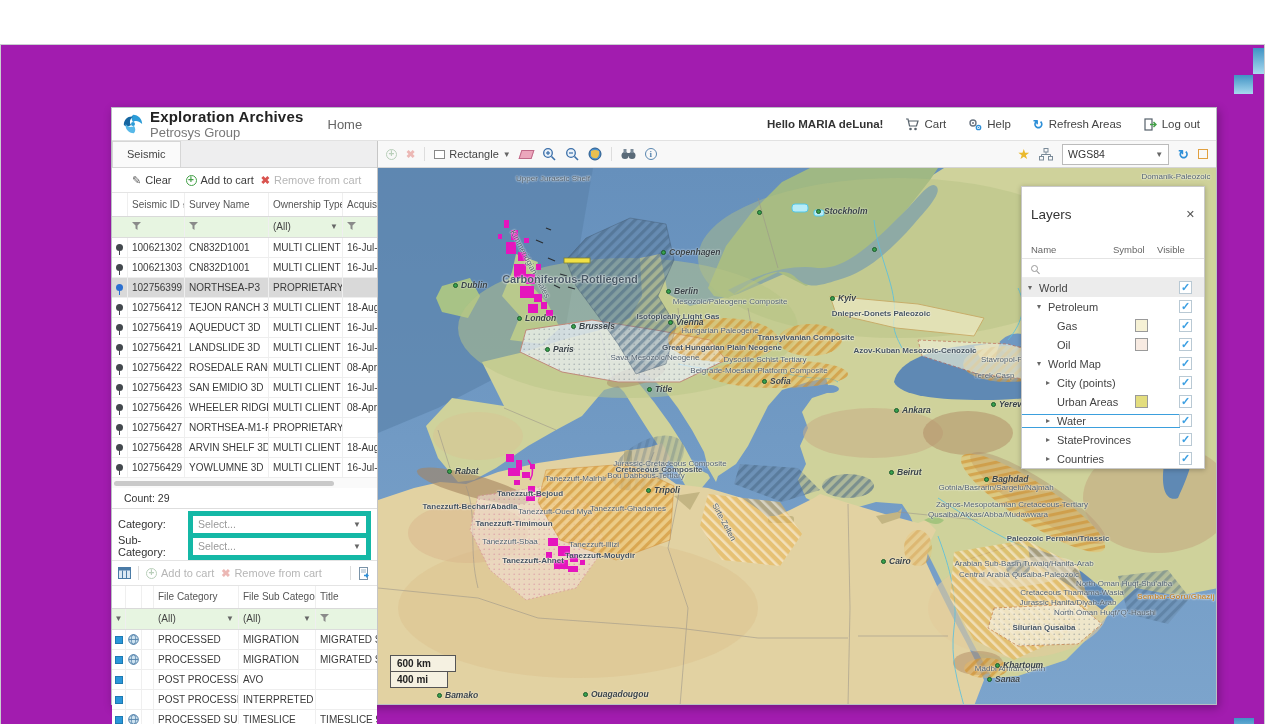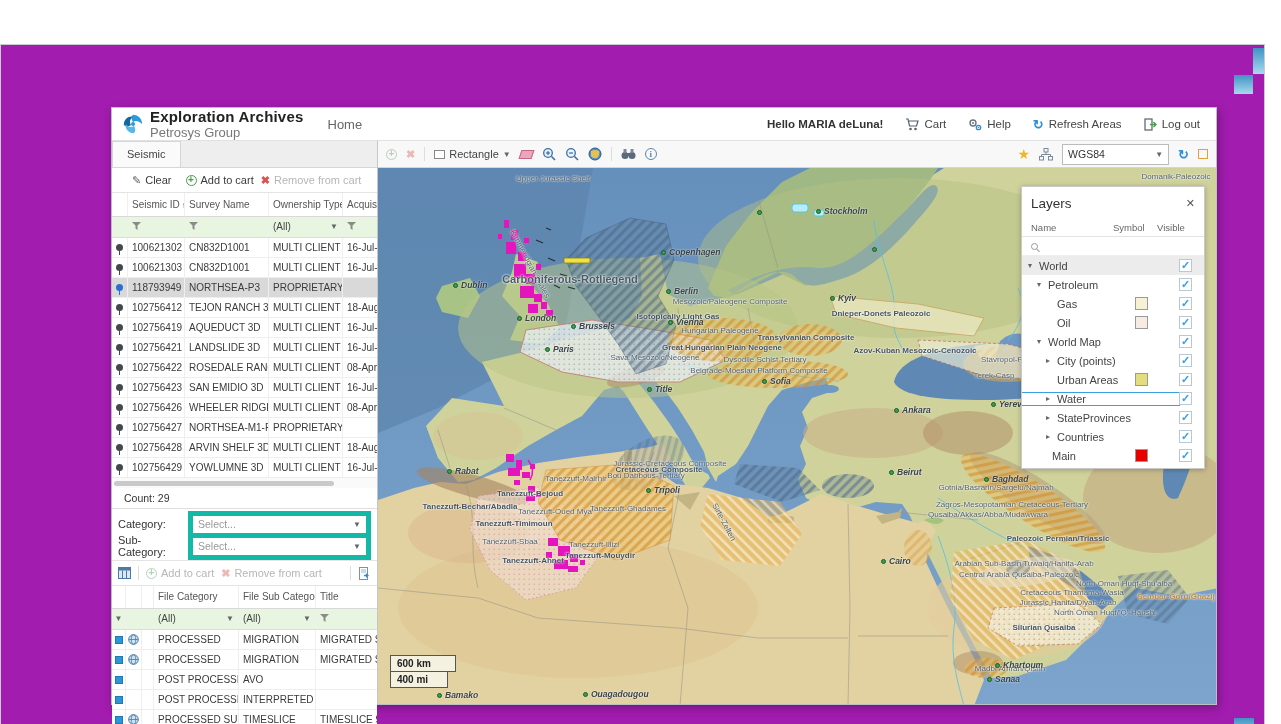--- a/index.html
+++ b/index.html
@@ -76,21 +76,21 @@
   .mlabel.o{color:#c08a3e;font-weight:bold;}
   .city{position:absolute;display:flex;align-items:center;gap:3px;transform:translate(-3px,-4px);z-index:2;}
   .city .dot{width:5px;height:5px;border-radius:50%;background:#37a04c;border:1px solid #1c5c2c;box-sizing:border-box;flex:none;}
   .city .lbl{font-size:8.5px;font-weight:bold;color:#3a4348;text-shadow:0 0 2px rgba(255,255,255,.95);white-space:nowrap;}
   .scalebar{position:absolute;left:12px;bottom:16px;z-index:3;font-size:10px;font-weight:bold;color:#222;}
   .scalebar .srow{background:rgba(250,250,242,.78);border:1px solid #555;padding:0 6px;height:15px;line-height:15px;}
   .scalebar .srow.mi{border-top:none;width:44px;}
   .scalebar .srow.km{width:52px;}
   
   .layers{position:absolute;right:11px;top:18px;width:182px;height:281px;background:#fff;border:1px solid #c9c9c9;box-shadow:0 1px 5px rgba(0,0,0,.25);z-index:4;overflow:hidden;font-size:11px;color:#444;}
-  .ltitle{height:24px;display:flex;align-items:center;padding:4px 9px;font-size:13.5px;color:#333;}
+  .ltitle{height:24px;display:flex;align-items:center;padding:15px 9px;font-size:13.5px;color:#333;}
   .lclose{margin-left:auto;color:#555;font-size:11px;cursor:pointer;}
   .lcols{height:17px;display:flex;align-items:center;padding:0 9px;font-size:9.5px;color:#666;border-bottom:1px solid #e4e4e4;}
   .lcols .cn{flex:1;}
   .lcols .cs{width:44px;text-align:left;}
   .lcols .cv{width:38px;text-align:left;}
   .lsearch{height:18px;border-bottom:1px solid #eee;display:flex;align-items:center;padding:0 9px;}
   .mag{width:7px;height:7px;border:1.4px solid #999;border-radius:50%;position:relative;box-sizing:border-box;}
   .mag::after{content:'';position:absolute;width:4px;height:1.4px;background:#999;transform:rotate(45deg);left:4px;top:6px;}
   .lrow{height:19px;display:flex;align-items:center;flex:none;}
   .lrow.shaded{background:#ececec;}
@@ -250,21 +250,21 @@
               <span class="c w-id">100621303</span>
               <span class="c w-name">CN832D1001</span>
               <span class="c w-own">MULTI CLIENT</span>
               <span class="c w-acq">16-Jul-19</span>
             </div>
 
             <div class="trow sel">
               <span class="c w-pin">
                 <span class="pin bluepin"></span>
               </span>
-              <span class="c w-id">118793949</span>
+              <span class="c w-id">102756399</span>
               <span class="c w-name">NORTHSEA-P3</span>
               <span class="c w-own">PROPRIETARY</span>
               <span class="c w-acq"></span>
             </div>
 
             <div class="trow">
               <span class="c w-pin">
                 <span class="pin"></span>
               </span>
               <span class="c w-id">102756412</span>

